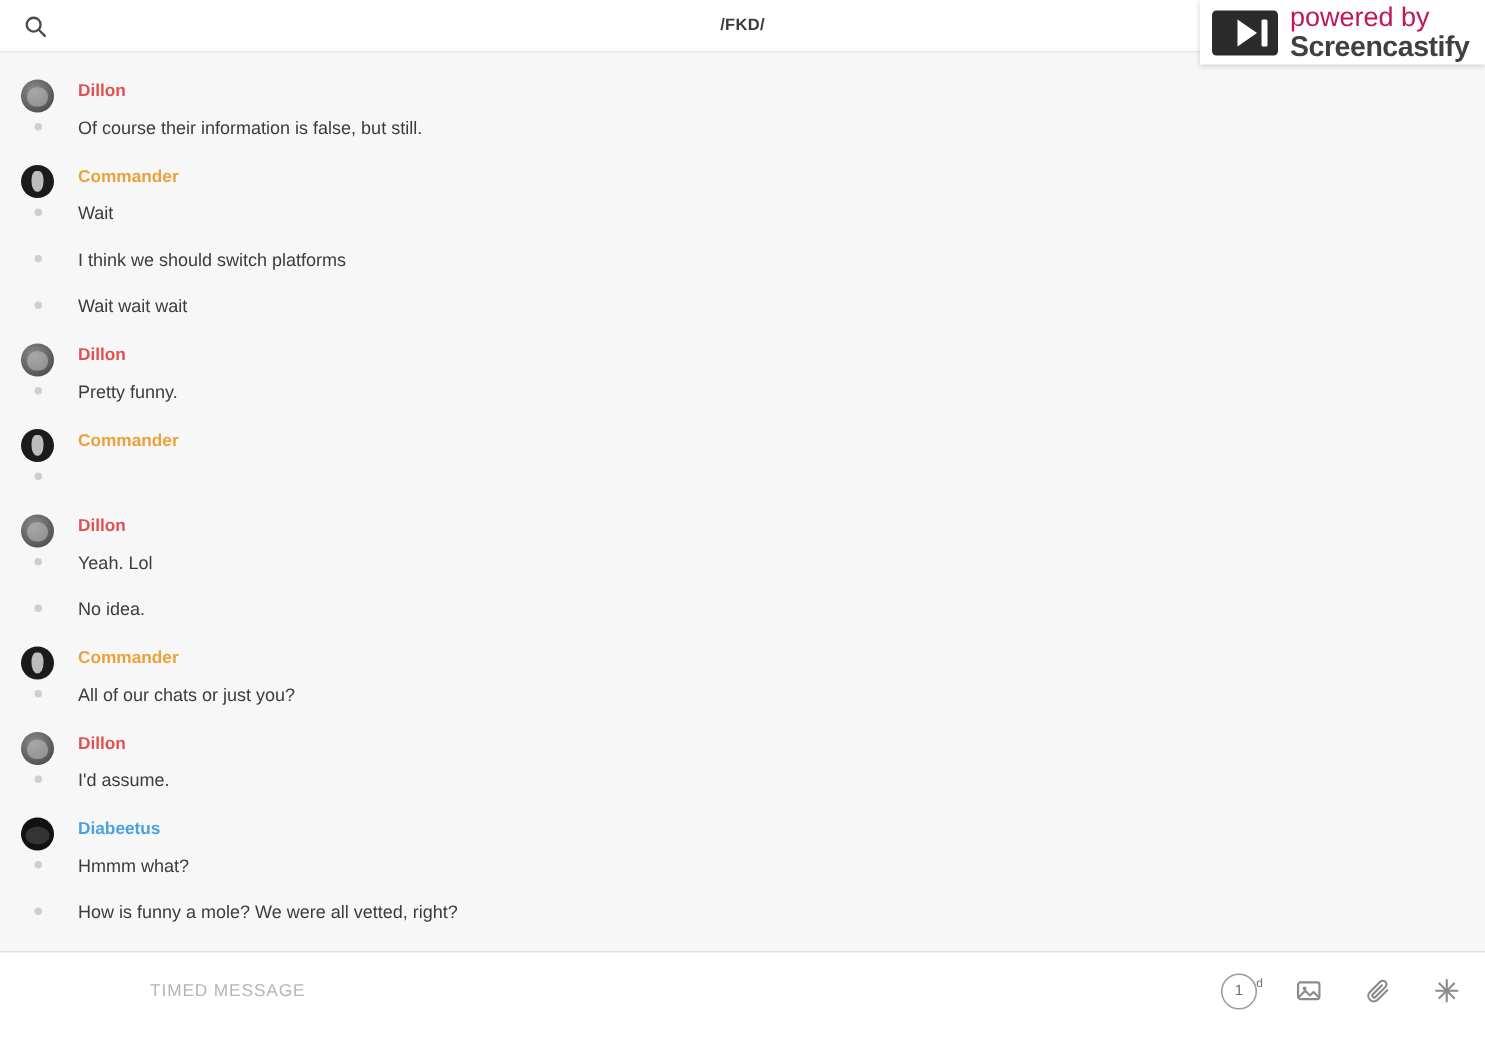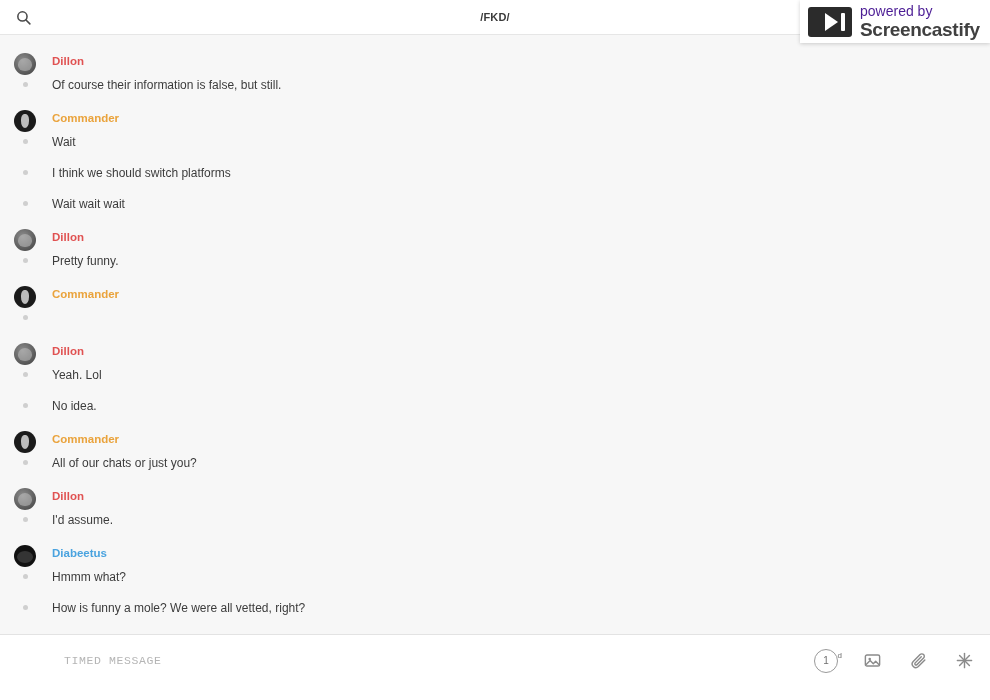--- a/index.html
+++ b/index.html
@@ -113,22 +113,22 @@
     width: 4px;
     height: 18px;
     background: #ffffff;
     border-radius: 1px;
   }
   .castify .ctext {
     margin-left: 8px;
     line-height: 1;
   }
   .castify .powered {
-    font-size: 14px;
-    color: #4c1d95;
+    font-size: 18px;
+    color: #be185d;
     display: block;
     margin-bottom: 2px;
   }
   .castify .brand {
     font-size: 19px;
     font-weight: bold;
     color: #404040;
     display: block;
     letter-spacing: -0.3px;
   }
@@ -244,25 +244,25 @@
     display: flex;
     align-items: center;
     padding: 0 14px 0 0;
     box-sizing: border-box;
   }
   .composer-input {
     flex: 1 1 auto;
     border: none;
     outline: none;
     background: transparent;
-    font-family: Liberation Mono, monospace;
+    font-family: Liberation Sans, sans-serif;
     font-size: 11.5px;
     letter-spacing: 0.6px;
     color: #3c3c3c;
-    padding-left: 64px;
+    padding-left: 100px;
   }
   .composer-input::placeholder {
     color: #b5b5b5;
     letter-spacing: 0.6px;
   }
   .composer-actions {
     display: flex;
     align-items: center;
     gap: 22px;
     color: #8b8b8b;

